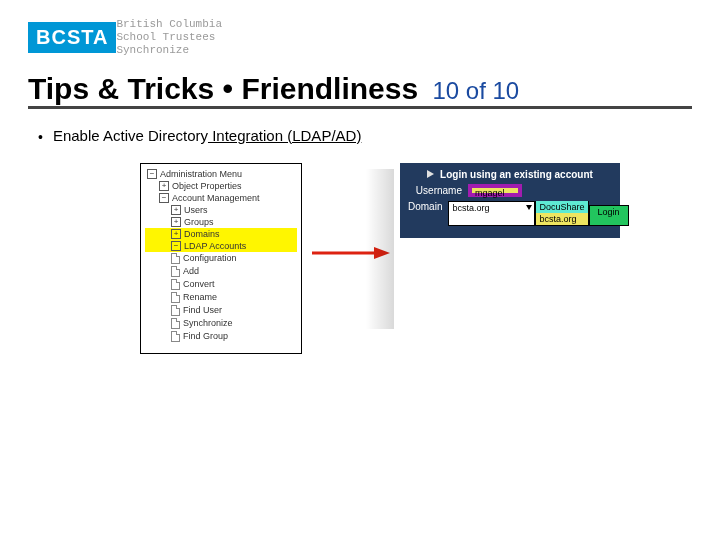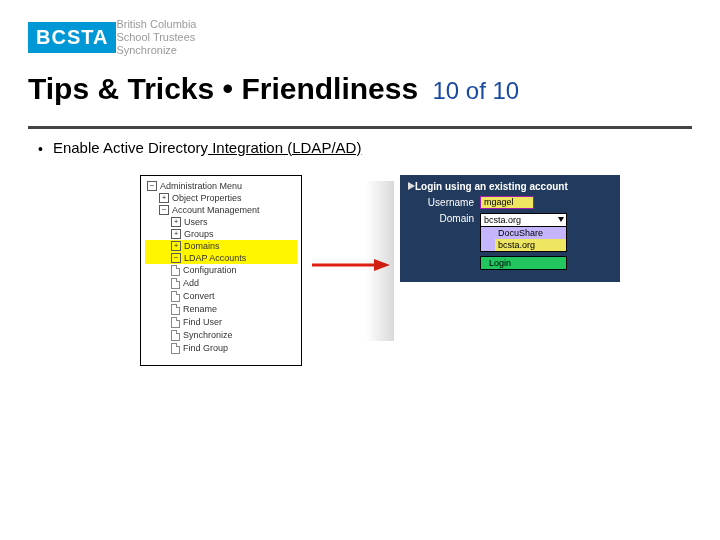--- a/index.html
+++ b/index.html
@@ -1,23 +1,23 @@
 <!DOCTYPE html>
 <html><head>
 <meta charset="utf-8">
 <style>
   html,body{margin:0;padding:0;width:720px;height:540px;background:#fff;font-family:Verdana,Arial,sans-serif;color:#000;}
   .slide{padding:18px 28px;box-sizing:border-box;}
   
   .logo-row{display:flex;align-items:center;margin-bottom:14px;}
   .logo-mark{background:#0097d6;color:#fff;font:bold 20px Arial;padding:4px 8px;letter-spacing:1px;}
   .logo-text{color:#9a9a9a;font:11px/1.2 Arial;}
-  .logo-text span{display:block;}
+  .logo-text span{display:block;font-family:Liberation Mono, monospace;}
   
-  .title-wrap{border-bottom:3px solid #444;padding-bottom:20px;margin-bottom:10px;}
+  .title-wrap{border-bottom:3px solid #444;padding-bottom:0;margin-bottom:18px;}
   .title{font:bold 30px Verdana,Arial;color:#000;}
   .title-count{font:300 24px Verdana,Arial;color:#1a4aa0;margin-left:6px;}
   .bullet-dot{font-weight:bold;}
   
   .body{font:15px Verdana,Arial;}
   .bullet{display:flex;gap:10px;margin-left:10px;margin-bottom:16px;}
   .bullet .dot{font-size:14px;line-height:20px;}
   .bold{font-weight:normal;}
   .underline{text-decoration:underline;}
   
@@ -29,31 +29,31 @@
   .box-icon{width:8px;height:8px;border:1px solid #5a5a5a;display:inline-flex;align-items:center;justify-content:center;font:8px/8px Arial;flex:0 0 auto;}
   .page-icon{width:7px;height:9px;border:1px solid #888;background:#fff;flex:0 0 auto;position:relative;}
   .page-icon::after{content:"";position:absolute;top:-1px;right:-1px;width:3px;height:3px;background:#fff;border-left:1px solid #888;border-bottom:1px solid #888;}
   .hl{background:#fff600;}
   
   .arrow{margin-top:82px;}
   .arrow svg{display:block;}
   
   .login{position:relative;width:220px;}
   .login-bg{background:#223a5e;padding:6px 8px 8px 8px;}
-  .login-head{display:flex;align-items:center;color:#fff;font:10px Arial;margin-bottom:2px;}
+  .login-head{display:flex;align-items:center;gap:6px;color:#fff;font:10px Arial;margin-bottom:2px;justify-content:center;}
   .tri{width:0;height:0;border-top:4px solid transparent;border-bottom:4px solid transparent;border-left:7px solid #e0e0e0;}
-  .login-row{display:flex;align-items:center;margin:4px 12px;gap:6px;}
+  .login-row{display:flex;align-items:center;margin:4px 0;gap:6px;}
   .login-lab{color:#fff;font:10px Arial;width:54px;text-align:right;}
-  .login-field{background:#eee560;border:1px solid #a21caf;height:13px;font:9px Arial;padding:0 3px;box-sizing:border-box;}
+  .login-field{background:#eee560;border:4px solid #a21caf;height:13px;font:9px Arial;padding:0 3px;box-sizing:border-box;}
   .login-field.user{width:54px;}
   .login-field.pass{width:70px;}
-  .dd-stack{display:flex;flex-direction:column;justify-content:space-between;}
+  .dd-stack{display:flex;flex-direction:row;justify-content:space-between;}
   .dd-sel{background:#fff;border:1px solid #000;font:9px Arial;padding:1px 14px 1px 3px;position:relative;min-width:68px;}
   .dd-sel::after{content:"";position:absolute;right:2px;top:3px;width:0;height:0;border-left:3px solid transparent;border-right:3px solid transparent;border-top:5px solid #000;}
-  .dd-list{border:1px solid #000;border-top:none;background:#c4b5fd;padding-left:14px;}
+  .dd-list{border:1px solid #000;border-top:none;background:#5eead4;}
   .dd-opt{font:9px Arial;padding:1px 3px;}
   .dd-opt.active{background:#eee560;}
   .login-btn{background:#22c55e;border:1px solid #000;font:9px Arial;padding:1px 8px;margin-top:4px;display:inline-block;}
   .foot{color:#fff;font:8px Arial;text-align:right;padding-right:4px;margin-top:-2px;}
   .shadow{position:absolute;left:-34px;top:6px;width:28px;height:160px;background:linear-gradient(90deg,rgba(0,0,0,0) 0%,rgba(0,0,0,0.15) 100%);}
 </style>
 </head>
 <body>
 
 <div class="slide">

